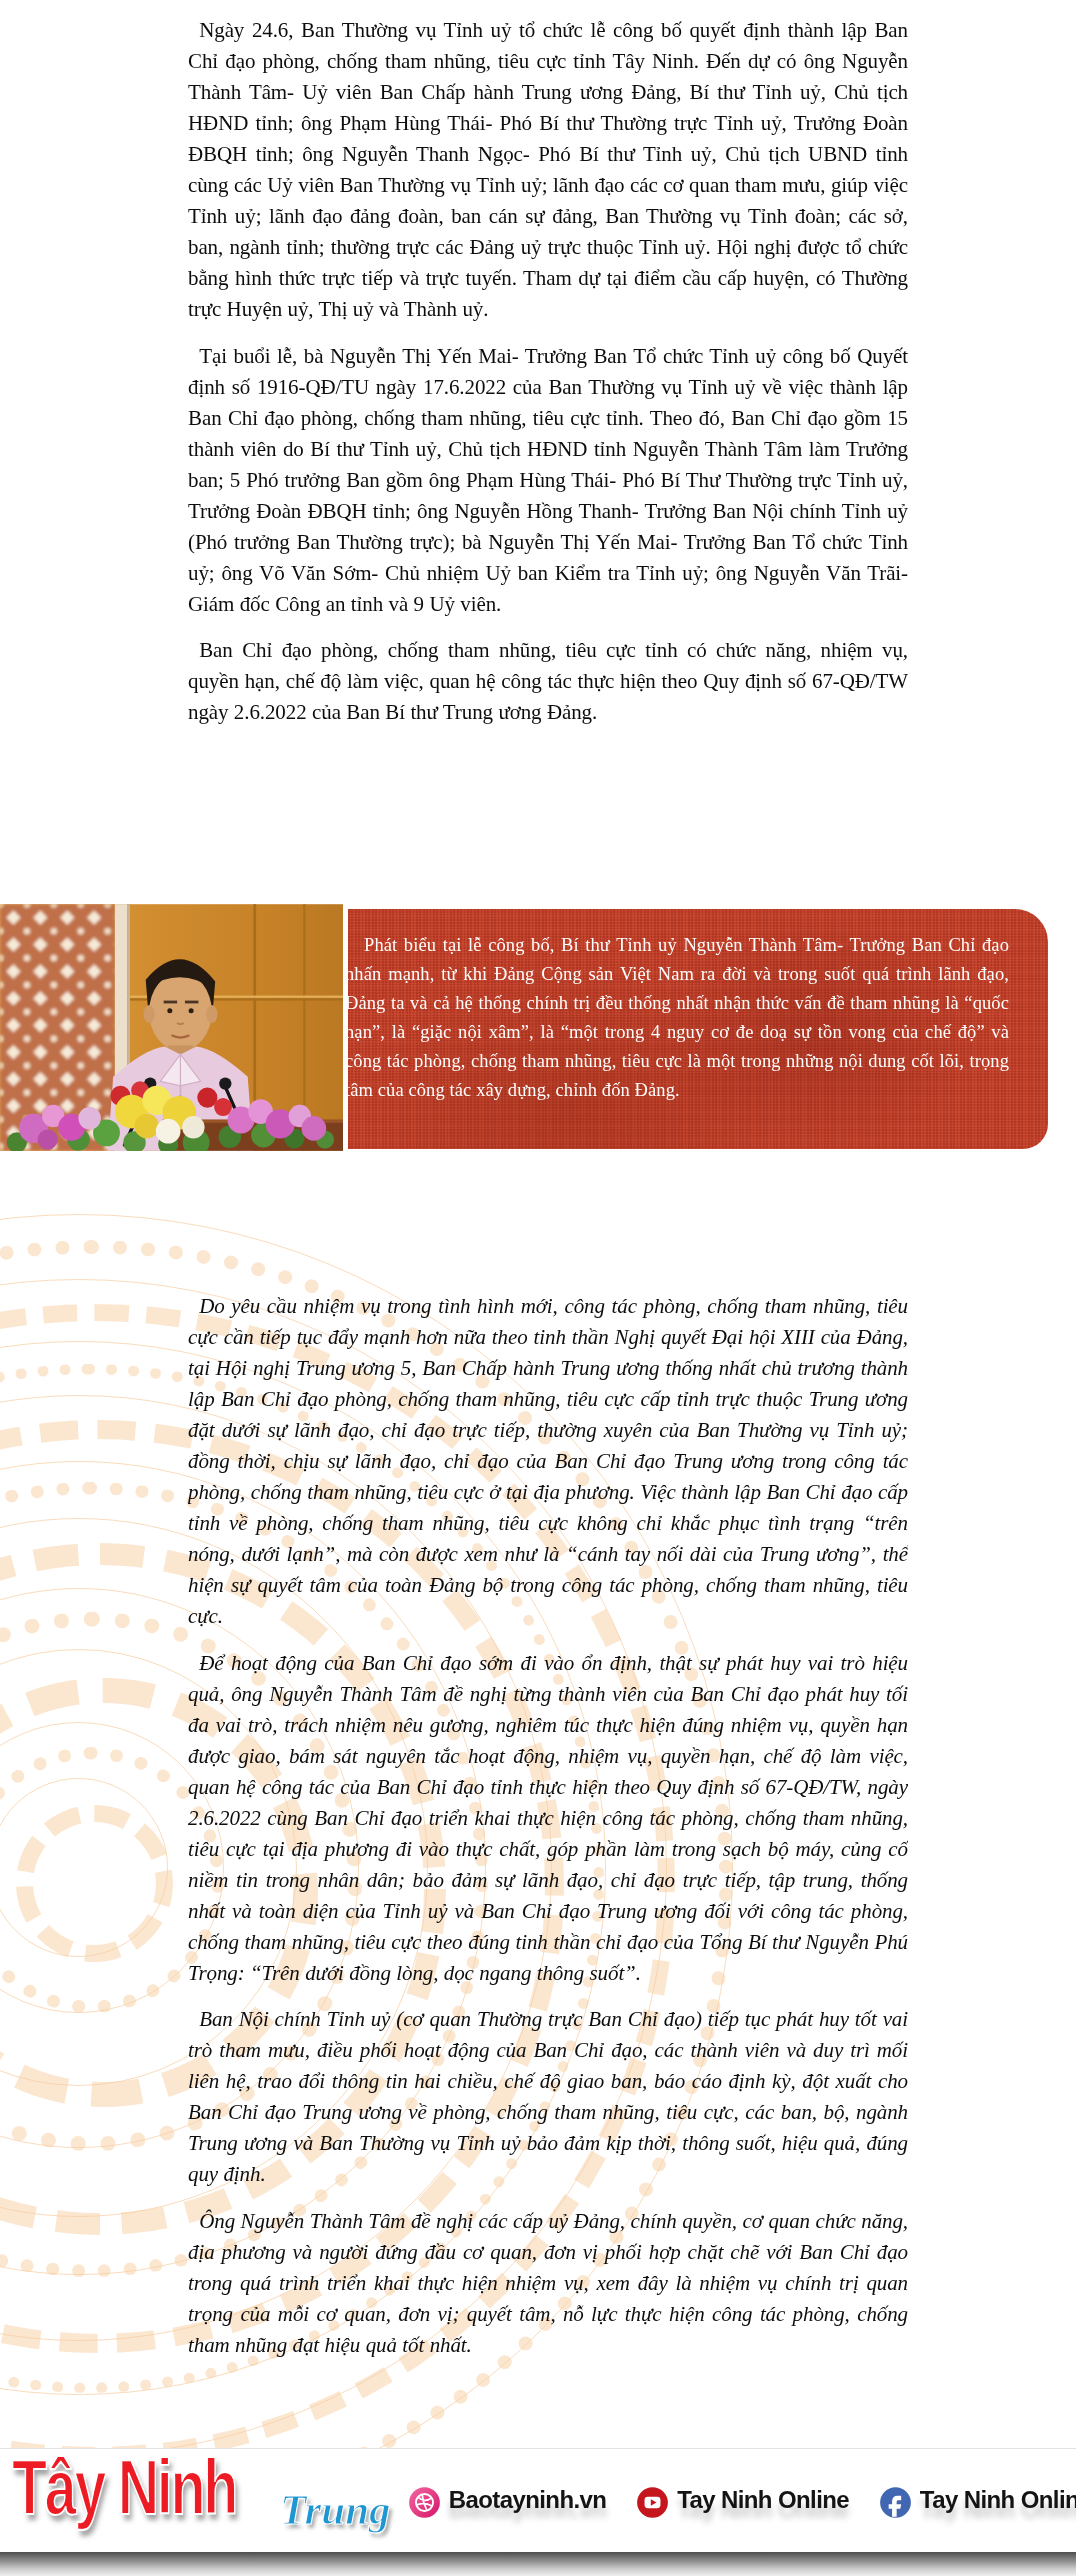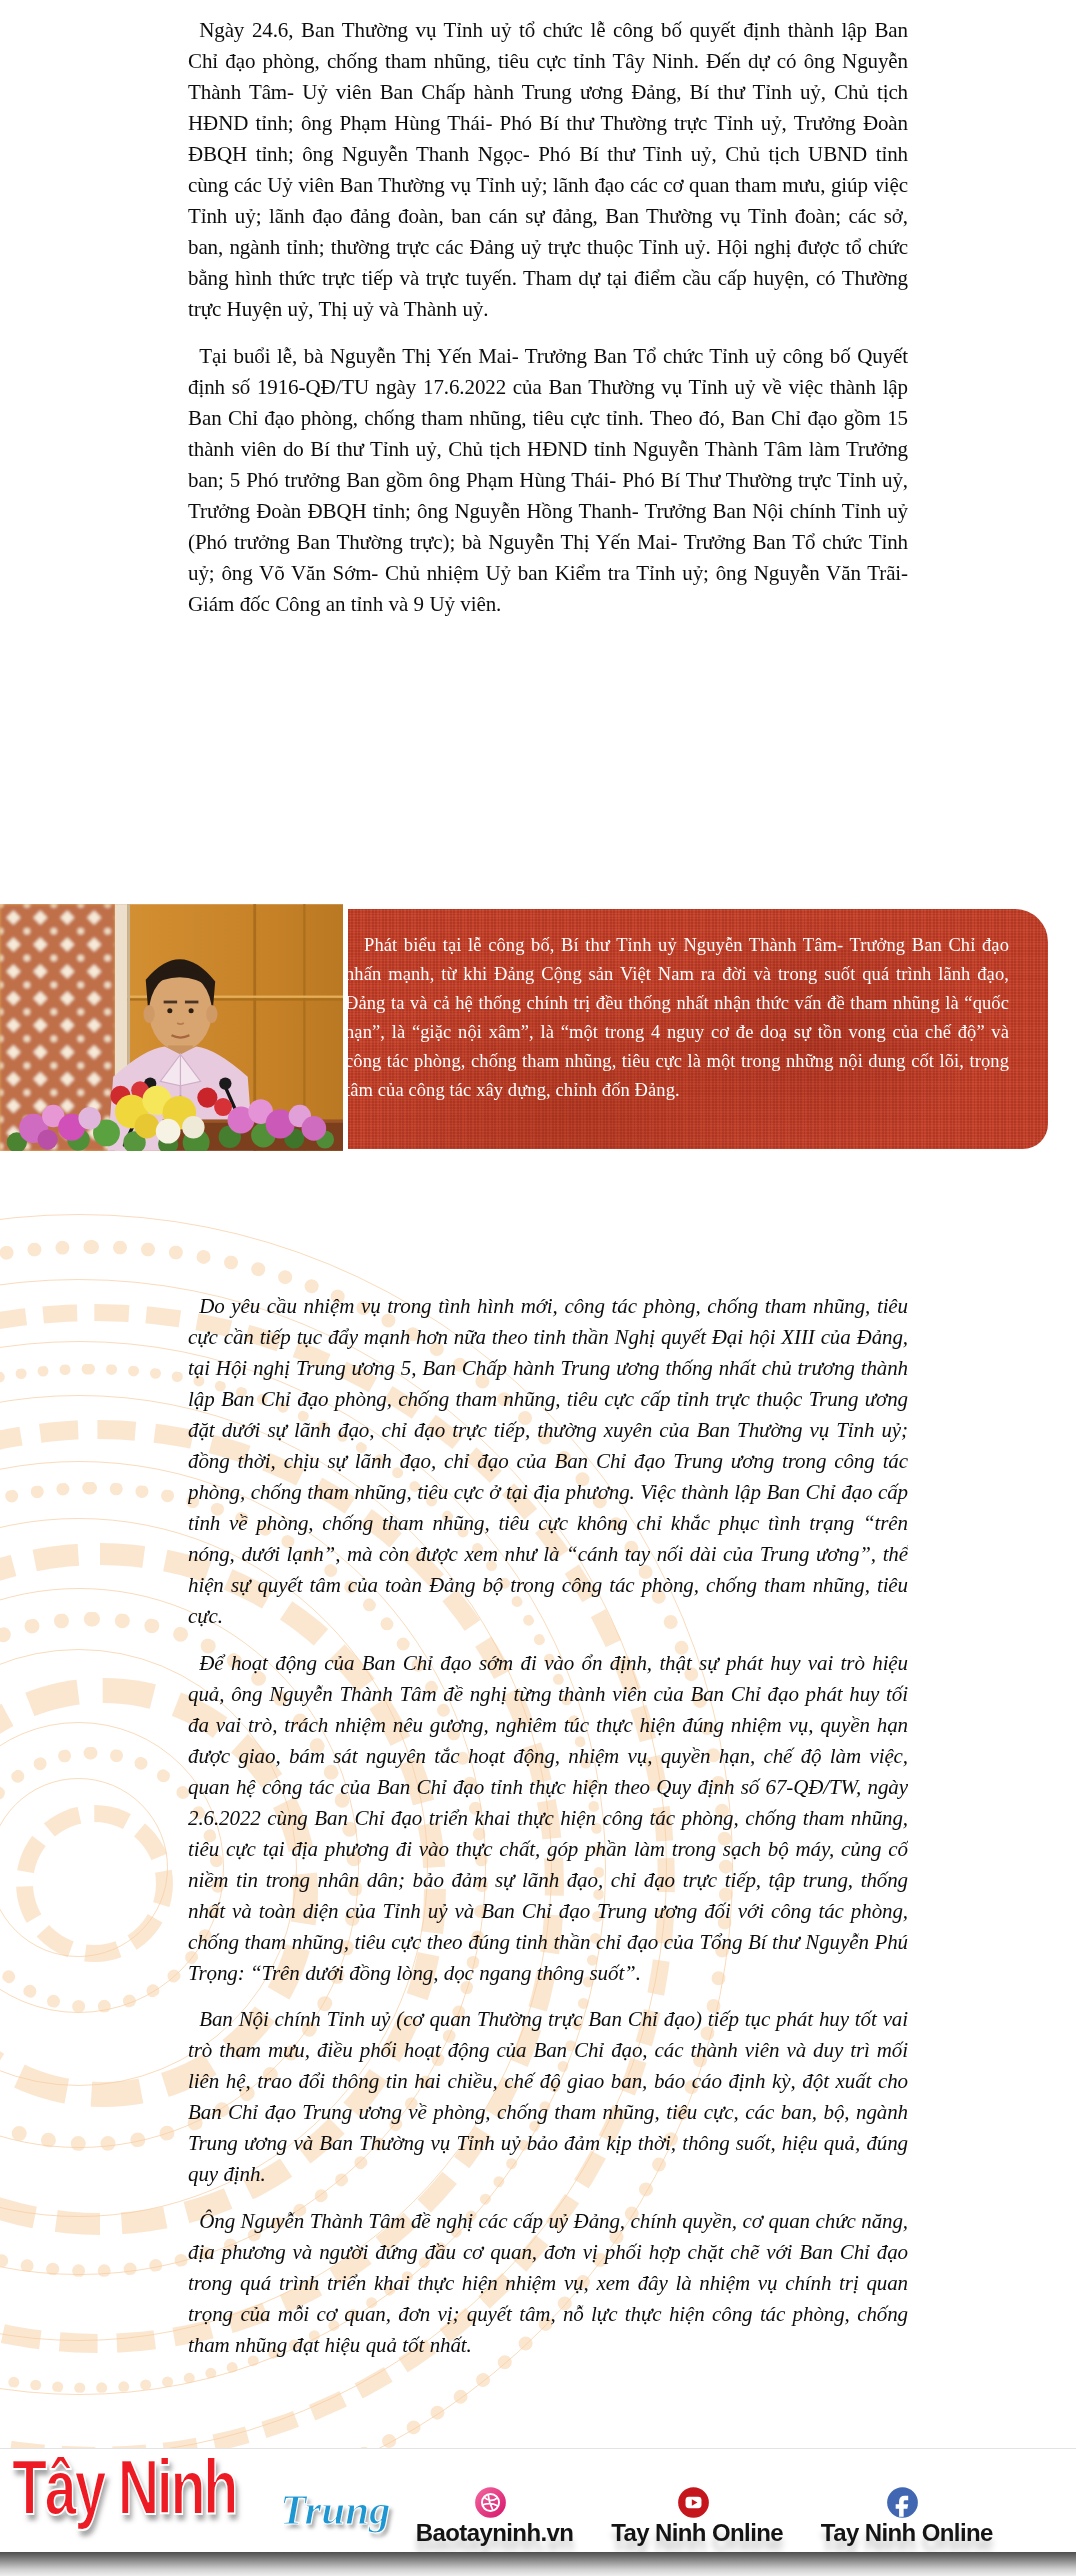--- a/index.html
+++ b/index.html
@@ -35,21 +35,21 @@
   .logo-main{display:inline-block;font-family:"Liberation Sans",sans-serif;font-weight:bold;
       font-size:70px;letter-spacing:-2.8px;color:#ed1c24;
       transform:scale(0.82,1.12);transform-origin:left bottom;
       -webkit-text-stroke:1.7px #ffffff;
       text-shadow:3.4px 5px 5px rgba(70,70,70,0.5);}
   .logo-suffix{display:inline-block;font-family:"Liberation Serif",serif;font-style:italic;font-weight:bold;
       font-size:43px;color:#1e96d2;margin-left:-5.6px;transform:translateY(7.8px);
       -webkit-text-stroke:1.1px #ffffff;
       text-shadow:2.8px 3.9px 3.9px rgba(70,70,70,0.45);}
   .social{position:absolute;left:408px;top:37px;display:flex;align-items:center;gap:30px;}
-  .social-item{display:flex;align-items:center;cursor:pointer;flex-direction:column;}
+  .social-item{display:flex;align-items:flex-start;cursor:pointer;}
   .social-item svg{display:block;}
   .social-label{margin-left:7.8px;font-family:"Liberation Sans",sans-serif;font-weight:bold;
       font-size:24px;letter-spacing:-0.6px;color:#141414;white-space:nowrap;
       text-shadow:0 10px 6.7px rgba(0,0,0,0.22);}
   .bottom-band{position:absolute;left:0;top:2552px;width:1076px;height:23.5px;z-index:5;
       background:linear-gradient(180deg,#4e4e4e 0%,#8a8a8a 35%,#cfcfcf 72%,#eeeeee 100%);}
 </style>
 </head>
 <body>
 
@@ -74,20 +74,21 @@
       <div class="ring" style="left: -189px; top: -189px; width: 379px; height: 379px; border: 25px dashed rgba(247, 206, 162, 0.5);"></div>
       <div class="ring" style="left: -145px; top: -145px; width: 289px; height: 289px; border: 1.7px solid rgba(244, 190, 132, 0.55);"></div>
       <div class="ring" style="left: -120px; top: -120px; width: 240px; height: 240px; border: 13.5px dotted rgba(247, 206, 162, 0.5);"></div>
       <div class="ring" style="left: -89px; top: -89px; width: 177px; height: 177px; border: 1.7px solid rgba(244, 190, 132, 0.55);"></div>
       <div class="ring" style="left: -62px; top: -62px; width: 123px; height: 123px; border: 17px dashed rgba(247, 206, 162, 0.5);"></div>
     </div>
 
   <div class="section-a">
     <p>Ngày 24.6, Ban Thường vụ Tỉnh uỷ tổ chức lễ công bố quyết định thành lập Ban Chỉ đạo phòng, chống tham nhũng, tiêu cực tỉnh Tây Ninh. Đến dự có ông Nguyễn Thành Tâm- Uỷ viên Ban Chấp hành Trung ương Đảng, Bí thư Tỉnh uỷ, Chủ tịch HĐND tỉnh; ông Phạm Hùng Thái- Phó Bí thư Thường trực Tỉnh uỷ, Trưởng Đoàn ĐBQH tỉnh; ông Nguyễn Thanh Ngọc- Phó Bí thư Tỉnh uỷ, Chủ tịch UBND tỉnh cùng các Uỷ viên Ban Thường vụ Tỉnh uỷ; lãnh đạo các cơ quan tham mưu, giúp việc Tỉnh uỷ; lãnh đạo đảng đoàn, ban cán sự đảng, Ban Thường vụ Tỉnh đoàn; các sở, ban, ngành tỉnh; thường trực các Đảng uỷ trực thuộc Tỉnh uỷ. Hội nghị được tổ chức bằng hình thức trực tiếp và trực tuyến. Tham dự tại điểm cầu cấp huyện, có Thường trực Huyện uỷ, Thị uỷ và Thành uỷ.</p>
     <p>Tại buổi lễ, bà Nguyễn Thị Yến Mai- Trưởng Ban Tổ chức Tỉnh uỷ công bố Quyết định số 1916-QĐ/TU ngày 17.6.2022 của Ban Thường vụ Tỉnh uỷ về việc thành lập Ban Chỉ đạo phòng, chống tham nhũng, tiêu cực tỉnh. Theo đó, Ban Chỉ đạo gồm 15 thành viên do Bí thư Tỉnh uỷ, Chủ tịch HĐND tỉnh Nguyễn Thành Tâm làm Trưởng ban; 5 Phó trưởng Ban gồm ông Phạm Hùng Thái- Phó Bí Thư Thường trực Tỉnh uỷ, Trưởng Đoàn ĐBQH tỉnh; ông Nguyễn Hồng Thanh- Trưởng Ban Nội chính Tỉnh uỷ (Phó trưởng Ban Thường trực); bà Nguyễn Thị Yến Mai- Trưởng Ban Tổ chức Tỉnh uỷ; ông Võ Văn Sớm- Chủ nhiệm Uỷ ban Kiểm tra Tỉnh uỷ; ông Nguyễn Văn Trãi- Giám đốc Công an tỉnh và 9 Uỷ viên.</p>
+    <p>Ban Chỉ đạo phòng, chống tham nhũng, tiêu cực tỉnh có chức năng, nhiệm vụ, quyền hạn, chế độ làm việc, quan hệ công tác thực hiện theo Quy định số 67-QĐ/TW ngày 2.6.2022 của Ban Bí thư Trung ương Đảng.</p>
   </div>
 
   <div class="quote-box">
     <div class="quote-text">Phát biểu tại lễ công bố, Bí thư Tỉnh uỷ Nguyễn Thành Tâm- Trưởng Ban Chỉ đạo nhấn mạnh, từ khi Đảng Cộng sản Việt Nam ra đời và trong suốt quá trình lãnh đạo, Đảng ta và cả hệ thống chính trị đều thống nhất nhận thức vấn đề tham nhũng là “quốc nạn”, là “giặc nội xâm”, là “một trong 4 nguy cơ đe doạ sự tồn vong của chế độ” và công tác phòng, chống tham nhũng, tiêu cực là một trong những nội dung cốt lõi, trọng tâm của công tác xây dựng, chỉnh đốn Đảng.</div>
   </div>
 
   <div class="photo">
     <svg width="343" height="247" viewBox="0 0 612 440" xmlns="http://www.w3.org/2000/svg">
       <defs>
         <linearGradient id="wood" x1="0" y1="0" x2="1" y2="0">

